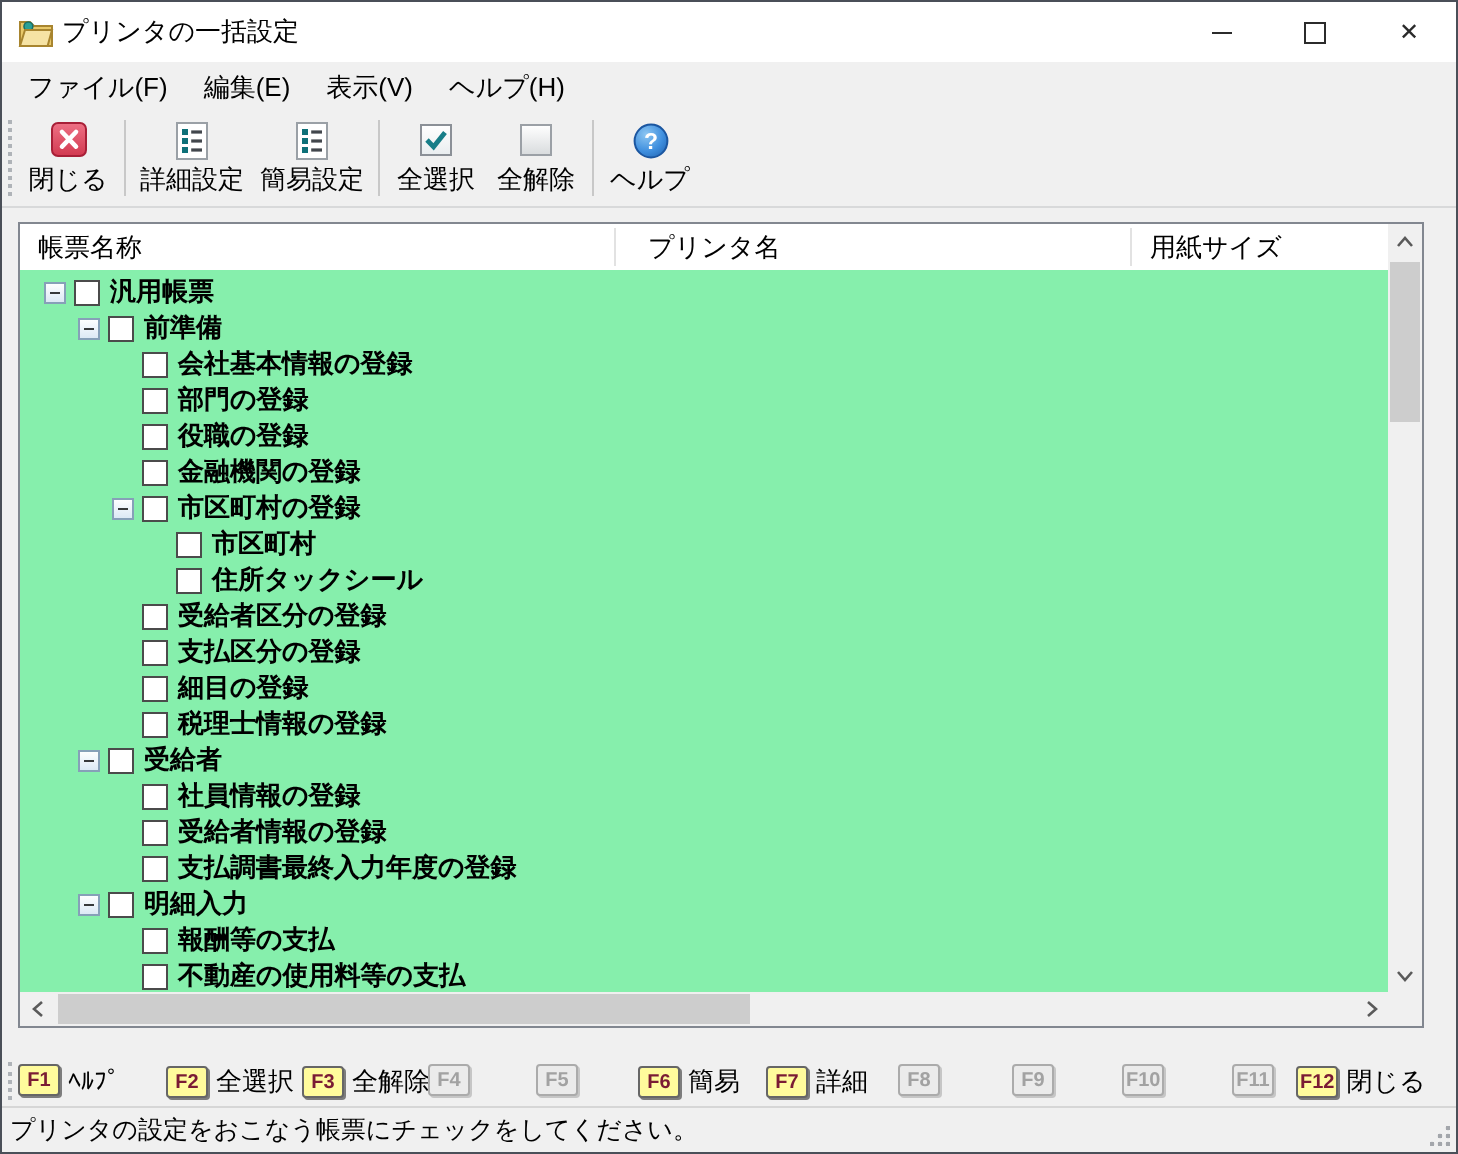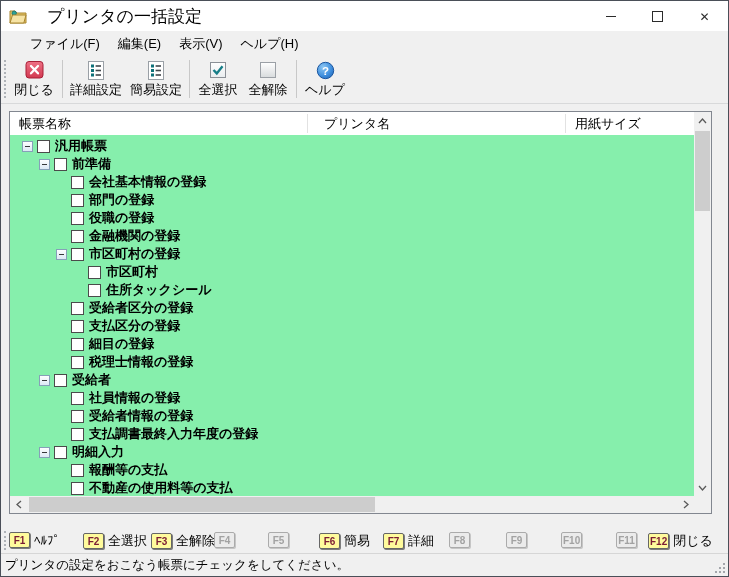--- a/index.html
+++ b/index.html
@@ -2,29 +2,29 @@
 <html style="--fkey-bg: #FFFB9C; --fkey-fg: #7A1B34;"><head>
 <meta charset="utf-8">
 <style>
   html,body{margin:0;padding:0;width:729px;height:577px;overflow:hidden;
     font-family:"Liberation Sans","DejaVu Sans",sans-serif;-webkit-font-smoothing:antialiased;}
   .window{position:absolute;inset:0;box-sizing:border-box;border:1px solid #4A4F58;background:#F0F0F0;}
 
   
   .titlebar{height:30px;background:#FFFFFF;display:flex;align-items:center;}
   .title-icon{margin-left:8px;width:18px;height:16px;display:inline-flex;}
-  .title-text{margin-left:20px;font-size:17px;color:#000;}
+  .title-text{margin-left:4px;font-size:13px;color:#000;}
   .win-controls{margin-left:auto;display:flex;height:100%;}
   .win-btn{width:47px;display:flex;align-items:center;justify-content:center;}
   .glyph-min{width:10px;height:1px;background:#2b2b2b;}
   .glyph-max{width:9px;height:9px;border:1px solid #2b2b2b;}
   .glyph-close::before{content:"✕";font-size:12px;color:#2b2b2b;}
 
   
-  .menubar{height:25px;display:flex;align-items:center;padding-left:20px;background:#F0F0F0;}
+  .menubar{height:25px;display:flex;align-items:center;padding-left:4px;background:#F0F0F0;}
   .menu-item{padding:4px 9px;font-size:13px;color:#000;}
 
   
   .toolbar{height:48px;display:flex;align-items:flex-start;padding:2px 0 0 2px;
     border-bottom:1px solid #D8D9DA;box-sizing:border-box;background:#F0F0F0;}
   .toolbar-grip{width:0;height:38px;border-left:2px dotted #AFB3B8;margin:2px 3px 0 1px;}
   .tool-btn{display:flex;flex-direction:column;align-items:center;padding:2px 4px;min-width:42px;}
   .tool-icon{height:20px;display:flex;align-items:center;justify-content:center;}
   .tool-label{font-size:13px;margin-top:1px;color:#000;white-space:nowrap;}
   .tool-sep{width:1px;height:38px;background:#C8C8C8;margin:2px 3px 0 3px;}

